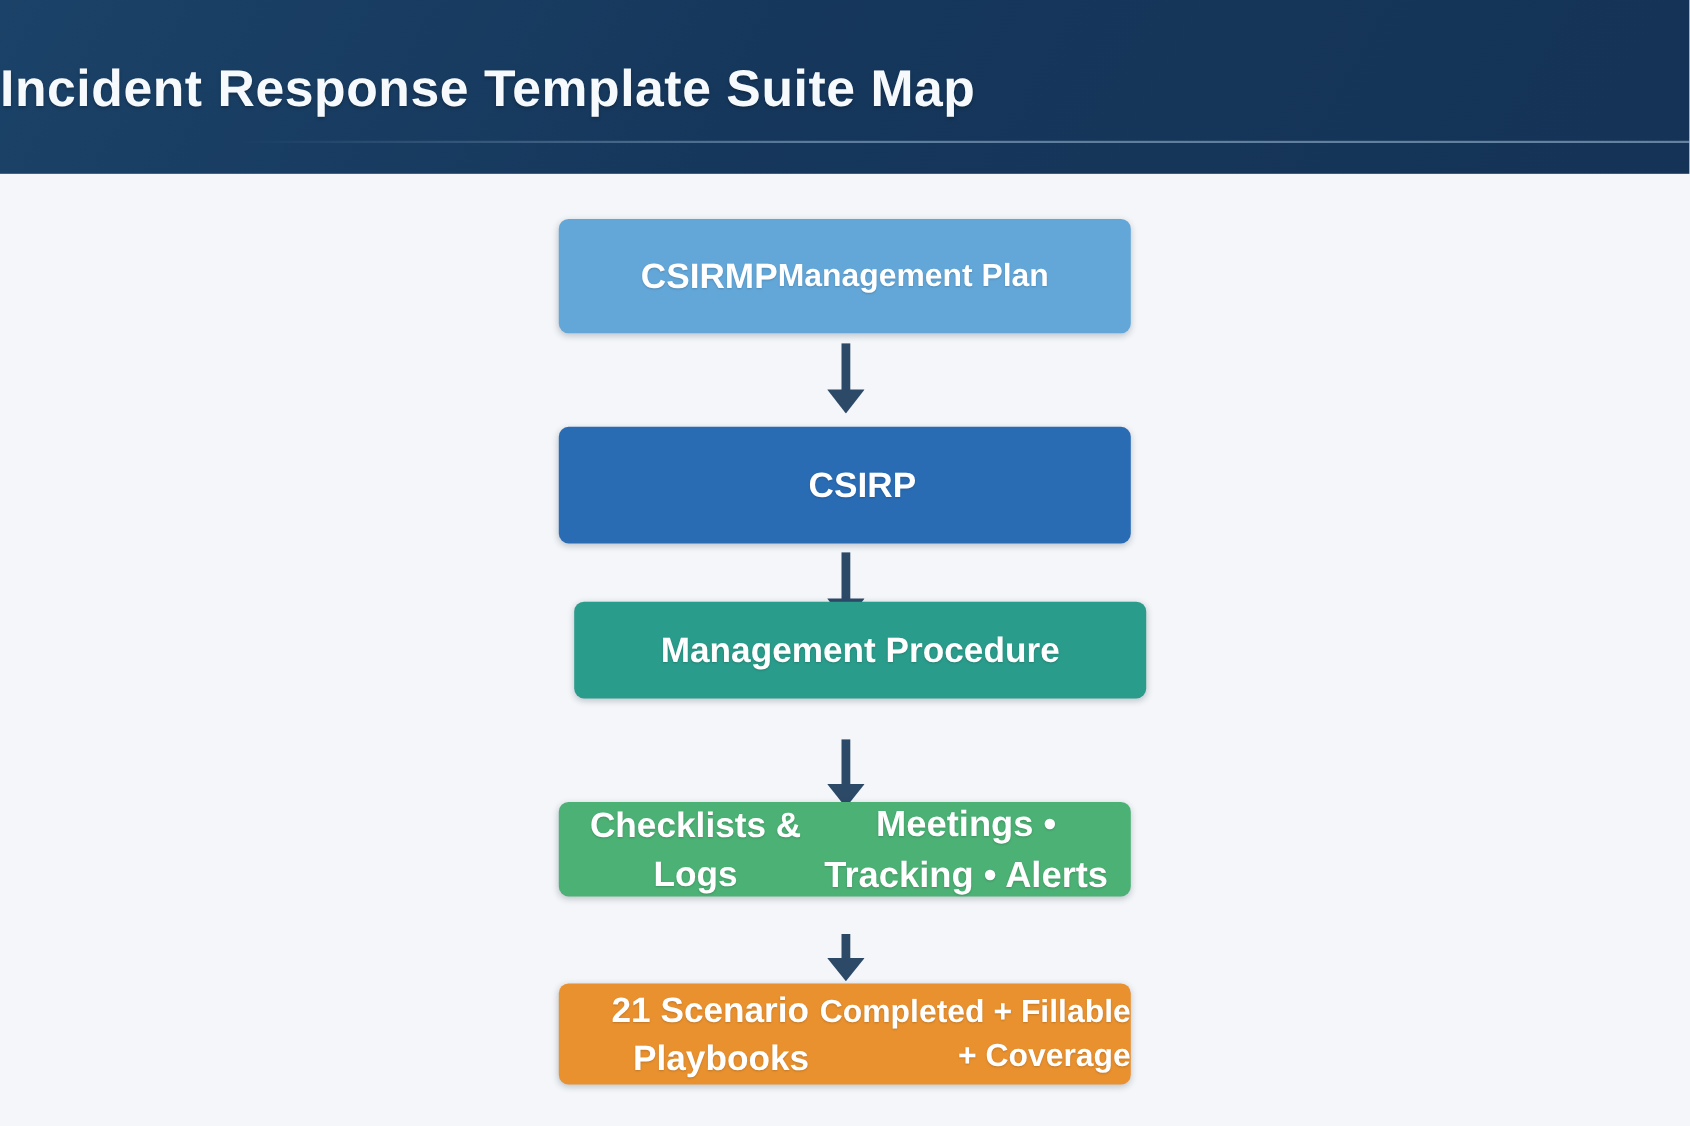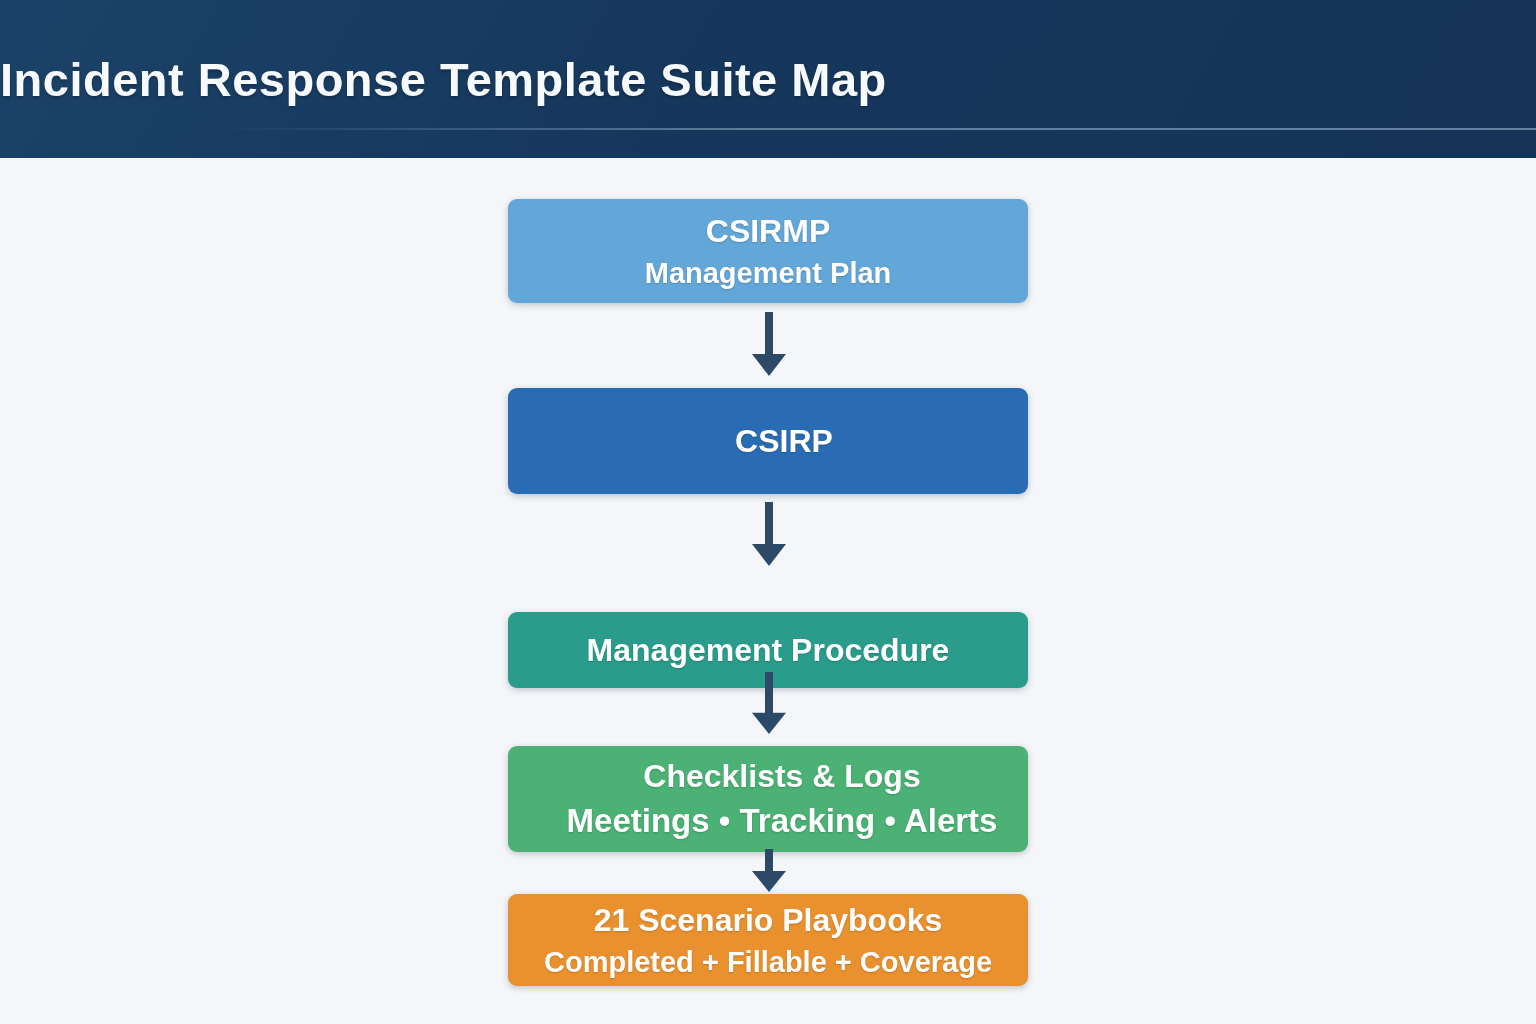--- a/index.html
+++ b/index.html
@@ -42,21 +42,21 @@
     height: 2px;
     background: linear-gradient(to right, rgba(255,255,255,0), rgba(180,210,235,0.45) 40%, rgba(180,210,235,0.5));
   }
   
   .node {
     position: absolute;
     left: 508px;
     width: 520px;
     border-radius: 9px;
     display: flex;
-    flex-direction: column;
+    flex-direction: row;
     justify-content: center;
     align-items: center;
     color: #ffffff;
     text-align: center;
     box-shadow: 0 2px 6px rgba(30,50,70,0.25);
     line-height: 1.38;
   }
   .node-title {
     font-size: 32px;
     font-weight: 700;
@@ -64,22 +64,22 @@
   }
   .node-sub {
     font-size: 29px;
     font-weight: 700;
     text-shadow: 0 1px 2px rgba(0,0,0,0.18);
   }
   .node-sub:empty { display: none; }
   #node-0 { top: 199px; height: 104px; }
   #node-0 .node-title { font-weight: 600; }
   #node-1 { top: 388px; height: 106px; padding-left: 32px; }
-  #node-2 { top: 612px; height: 76px;  }
-  #node-3 { top: 746px; height: 106px; padding-left: 28px; }
+  #node-2 { top: 547px; height: 88px; margin-left: 14px;  }
+  #node-3 { top: 729px; height: 86px; padding-left: 28px; }
   #node-3 .node-sub { font-size: 33px; }
   #node-4 { top: 894px; height: 92px; text-align: right; }
   
   .arrow {
     position: absolute;
     left: 752px;
     width: 34px;
   }
   #arrow-0 { top: 312px; height: 64px; }
   #arrow-1 { top: 502px; height: 64px; }

